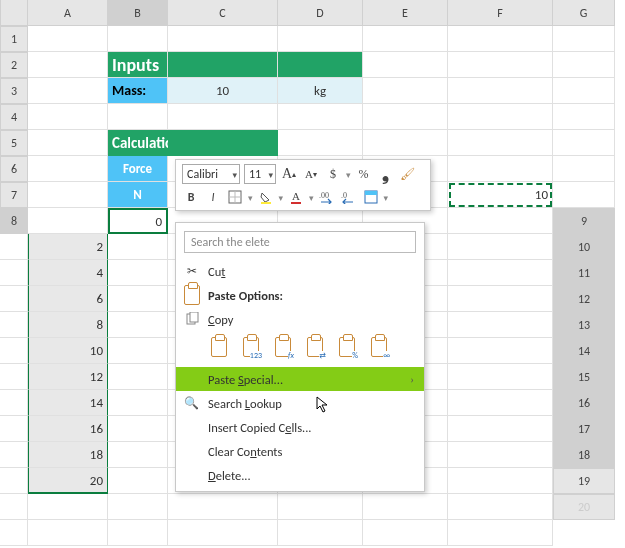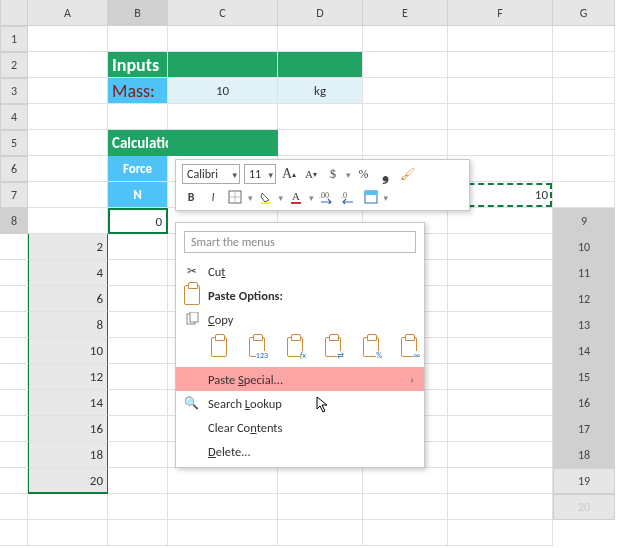--- a/index.html
+++ b/index.html
@@ -43,23 +43,23 @@
     position: relative;
   }
   .input-hdr {
     background: #21a366;
     color: #fff;
     font-weight: bold;
     font-size: 18px;
   }
   .input-label {
     background: #4fc3f7;
-    color: #7f1d1d;
-    font-weight: normal;
-    font-size: 18px;
+    color: #000000;
+    font-weight: bold;
+    font-size: 14px;
   }
   .input-val {
     background: #e0f2f8;
     justify-content: center;
   }
   .calc-hdr {
     background: #21a366;
     color: #fff;
     font-weight: bold;
     font-size: 15px;
@@ -155,33 +155,33 @@
     font-size: 12px;
   }
   .ctx-item {
     display: flex;
     align-items: center;
     padding: 4px 10px 4px 8px;
     gap: 8px;
     font-size: 12.5px;
     position: relative;
   }
-  .ctx-item.hover { background: #fca5a5; }
+  .ctx-item.hover { background: #84cc16; }
   .ctx-item .arrow {
     position: absolute;
     right: 10px;
     font-size: 11px;
     color: #555;
   }
   .ctx-label { flex: 1; }
   .ctx-label b { font-weight: bold; }
   .ctx-icon { width: 16px; height: 16px; display:flex; align-items:center; justify-content:center; font-size:12px; }
   .paste-opts {
     display: flex;
-    gap: 12px;
+    gap: 6px;
     padding: 2px 0 6px 30px;
   }
   .paste-opt {
     width: 26px;
     height: 28px;
     border: 1px solid transparent;
     display: flex;
     align-items: center;
     justify-content: center;
     position: relative;
@@ -409,21 +409,21 @@
   <div class="cell"></div>
   <div class="cell"></div>
     <div class="cell"></div>
     <div class="cell"></div>
     <div class="cell"></div>
     <div class="cell"></div>
 </div>
 
 <div class="marquee" style="left:449px; top:183px; width:103px; height:24px;"></div>
 
-<div class="mini-toolbar" style="left:175px; top:159px; width:295px;">
+<div class="mini-toolbar" style="left:175px; top:159px; width:256px;">
   <div class="mt-row">
     <div class="mt-sel" style="width:58px;">Calibri</div>
     <div class="mt-sel" style="width:32px;">11</div>
     <div class="mt-btn">
         <span style="font-size:14px;">A</span>
         <span style="font-size:8px;vertical-align:super;">▴</span>
       </div>
     <div class="mt-btn">
         <span style="font-size:11px;">A</span>
         <span style="font-size:8px;vertical-align:super;">▾</span>
@@ -475,21 +475,21 @@
       <svg width="14" height="14">
           <rect x="1" y="1" width="12" height="12" fill="none" stroke="#2a6db5"></rect>
           <rect x="1" y="1" width="12" height="4" fill="#4fc3f7"></rect>
         </svg>
     </div>
     <div style="font-size:9px;color:#888;">▾</div>
   </div>
 </div>
 
 <div class="ctx-menu" style="left:175px; top:222px;">
-  <div class="ctx-search">Smart the menus</div>
+  <div class="ctx-search">Search the elete</div>
   <div class="ctx-item">
     <span class="ctx-icon">✂</span>
     <span class="ctx-label"><span>Cu</span><span class="underline-key">t</span></span>
   </div>
   <div class="ctx-item">
     <span class="ctx-icon">
         <div class="clip-ico"></div>
       </span>
     <span class="ctx-label"><b>Paste Options:</b></span>
   </div>
@@ -531,20 +531,24 @@
     <span class="ctx-icon"></span>
     <span class="ctx-label"><span>Paste </span><span class="underline-key">S</span><span>pecial...</span></span>
     <span class="arrow">›</span>
   </div>
   <div class="ctx-item">
     <span class="ctx-icon" style="color:#2a6db5;">🔍</span>
     <span class="ctx-label"><span>Search </span><span class="underline-key">L</span><span>ookup</span></span>
   </div>
   <div class="ctx-item">
     <span class="ctx-icon"></span>
+    <span class="ctx-label"><span>Insert Copied C</span><span class="underline-key">e</span><span>lls...</span></span>
+  </div>
+  <div class="ctx-item">
+    <span class="ctx-icon"></span>
     <span class="ctx-label"><span>Clear Co</span><span class="underline-key">n</span><span>tents</span></span>
   </div>
   <div class="ctx-item">
     <span class="ctx-icon"></span>
     <span class="ctx-label"><span class="underline-key">D</span><span>elete...</span></span>
   </div>
 </div>
 
 <svg class="cursor" style="left:316px; top:396px;" viewBox="0 0 14 18">
   <path d="M1 1 L1 13 L4 10 L7 16 L9 15 L6 9 L11 9 Z" fill="#fff" stroke="#000" stroke-width="1"></path>

